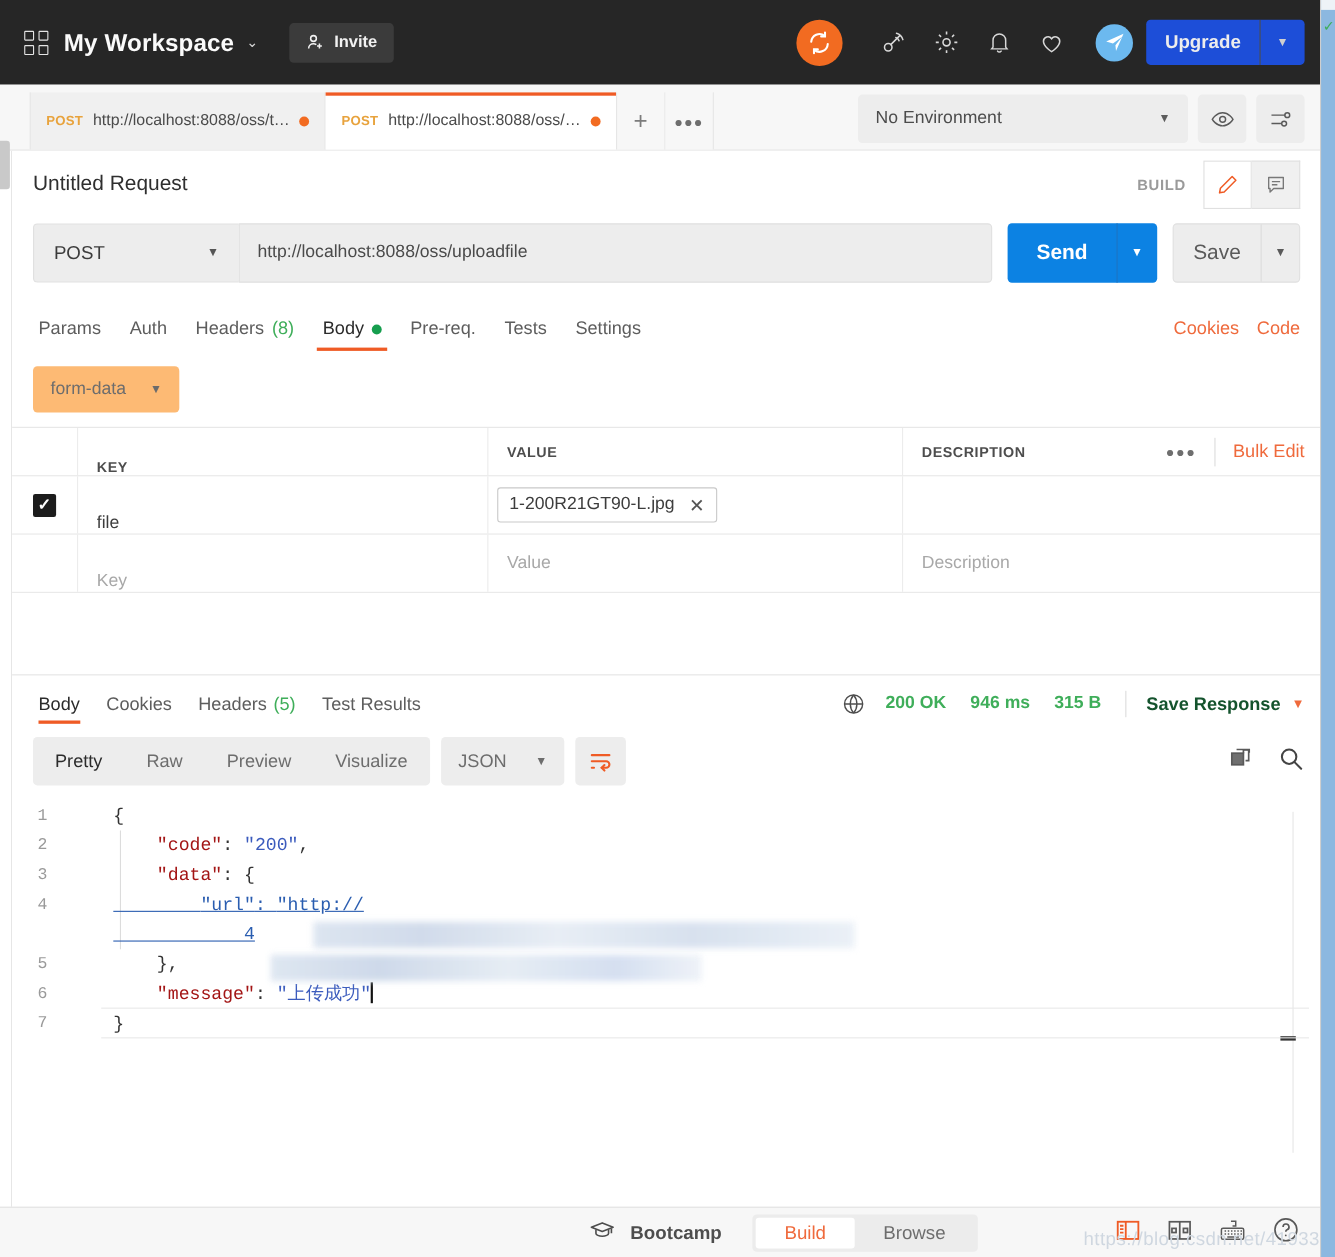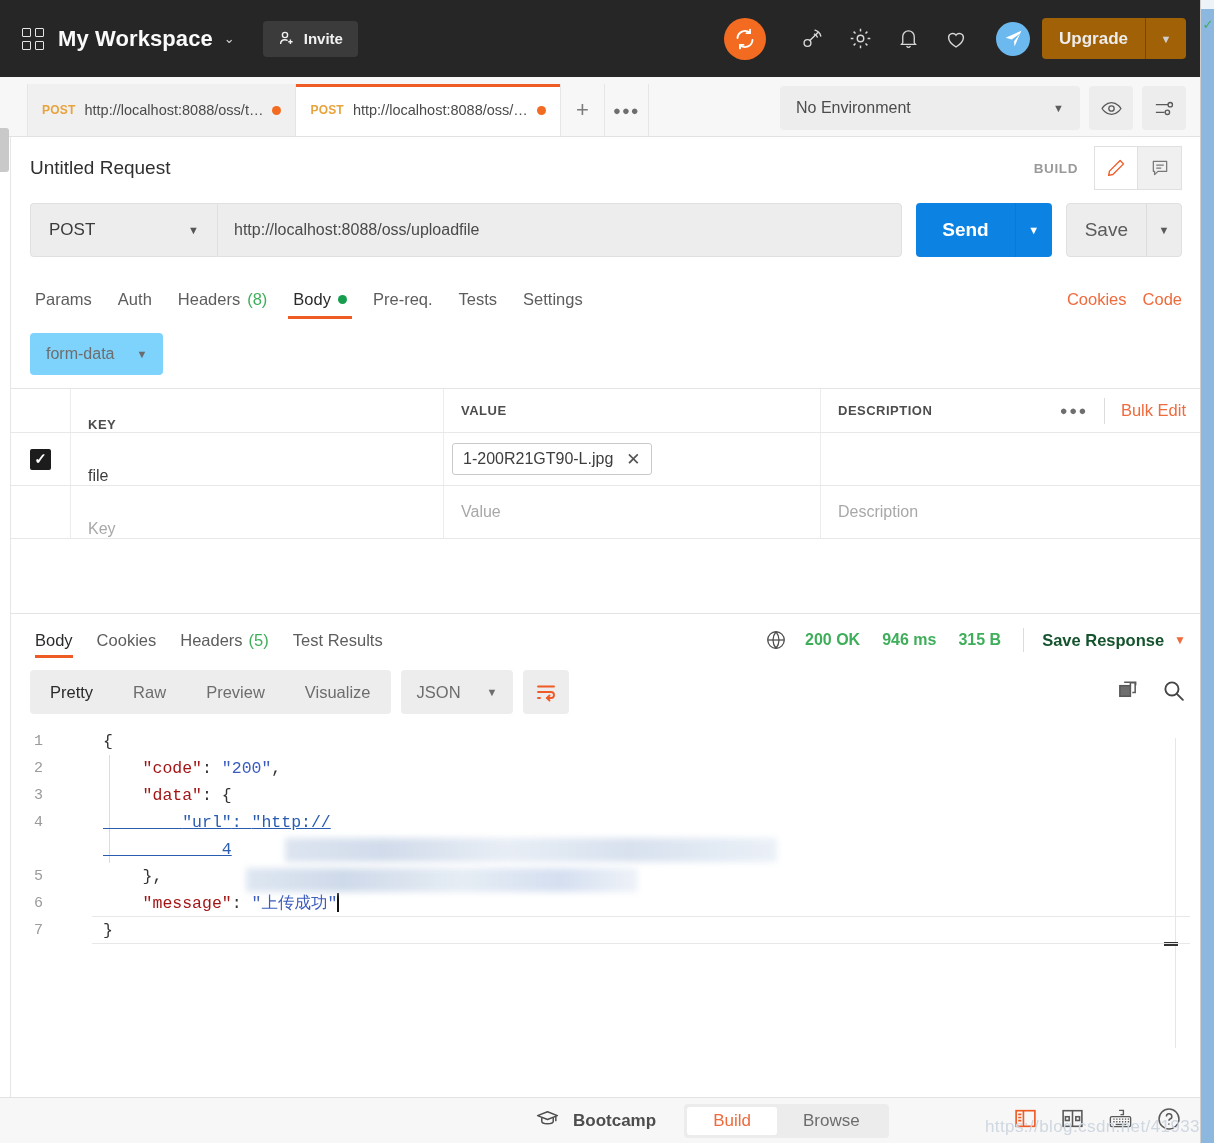--- a/index.html
+++ b/index.html
@@ -43,21 +43,21 @@
     width:42px; height:42px; border-radius:50%; background:#f26b21;
     display:flex; align-items:center; justify-content:center; margin-right:22px;
   }
   .ticon { width:48px; height:40px; display:flex; align-items:center; justify-content:center;
     color:#d8d8d8; }
   .avatar {
     width:34px; height:34px; border-radius:50%; background:#6cb9ef; margin:0 12px 0 16px;
     display:flex; align-items:center; justify-content:center;
   }
   .upgrade {
-    height:41px; background:#a16207; border-radius:4px; display:flex; align-items:stretch;
+    height:41px; background:#1d4ed8; border-radius:4px; display:flex; align-items:stretch;
     overflow:hidden;
   }
   .upgrade .lbl { padding:0 17px; display:flex; align-items:center; color:#ededed;
     font-size:17px; font-weight:600; }
   .upgrade .dv { width:1px; background:#4d4d4d; }
   .upgrade .cr { width:40px; display:flex; align-items:center; justify-content:center;
     color:#cfcfcf; font-size:11px; }
 
   
   .tabstrip {
@@ -131,21 +131,21 @@
   .rt:first-child { padding-left:5px;}
   .rt.active { color:#2b2b2b;}
   .rt.active:after { content:""; position:absolute; left:8px; right:8px; bottom:0; height:3px;
     background:#ef5b25;}
   .rt .cnt { color:#3fae5a; font-size:16.5px;}
   .rt .gdot { width:9px; height:9px; border-radius:50%; background:#169e4e;}
   .rt-right { margin-left:auto; display:flex; gap:16px; }
   .rt-right span { color:#ef6a3c; font-size:16.5px;}
 
   .bodymode { padding:14px 19px 0 19px;}
-  .fd-sel { display:inline-flex; align-items:center; height:42px; background:#7dd3fc;
+  .fd-sel { display:inline-flex; align-items:center; height:42px; background:#fdba74;
     border-radius:4px; padding:0 16px; color:#6d6d6d; font-size:16px; gap:22px;}
   .fd-sel .cr { font-size:11px; color:#6b6b6b;}
 
   
   .fdtable { margin-top:13px; border-top:1px solid #e4e4e4; }
   .fdrow { display:flex; align-items:stretch; border-bottom:1px solid #e8e8e8; }
   .fdrow.head { background:#fff; height:44px;}
   .c-chk { width:60px; border-right:1px solid #ececec; display:flex; align-items:center;
     justify-content:center;}
   .c-key { width:373px; border-right:1px solid #ececec; display:flex; align-items:flex-end; padding-left:17px;}

